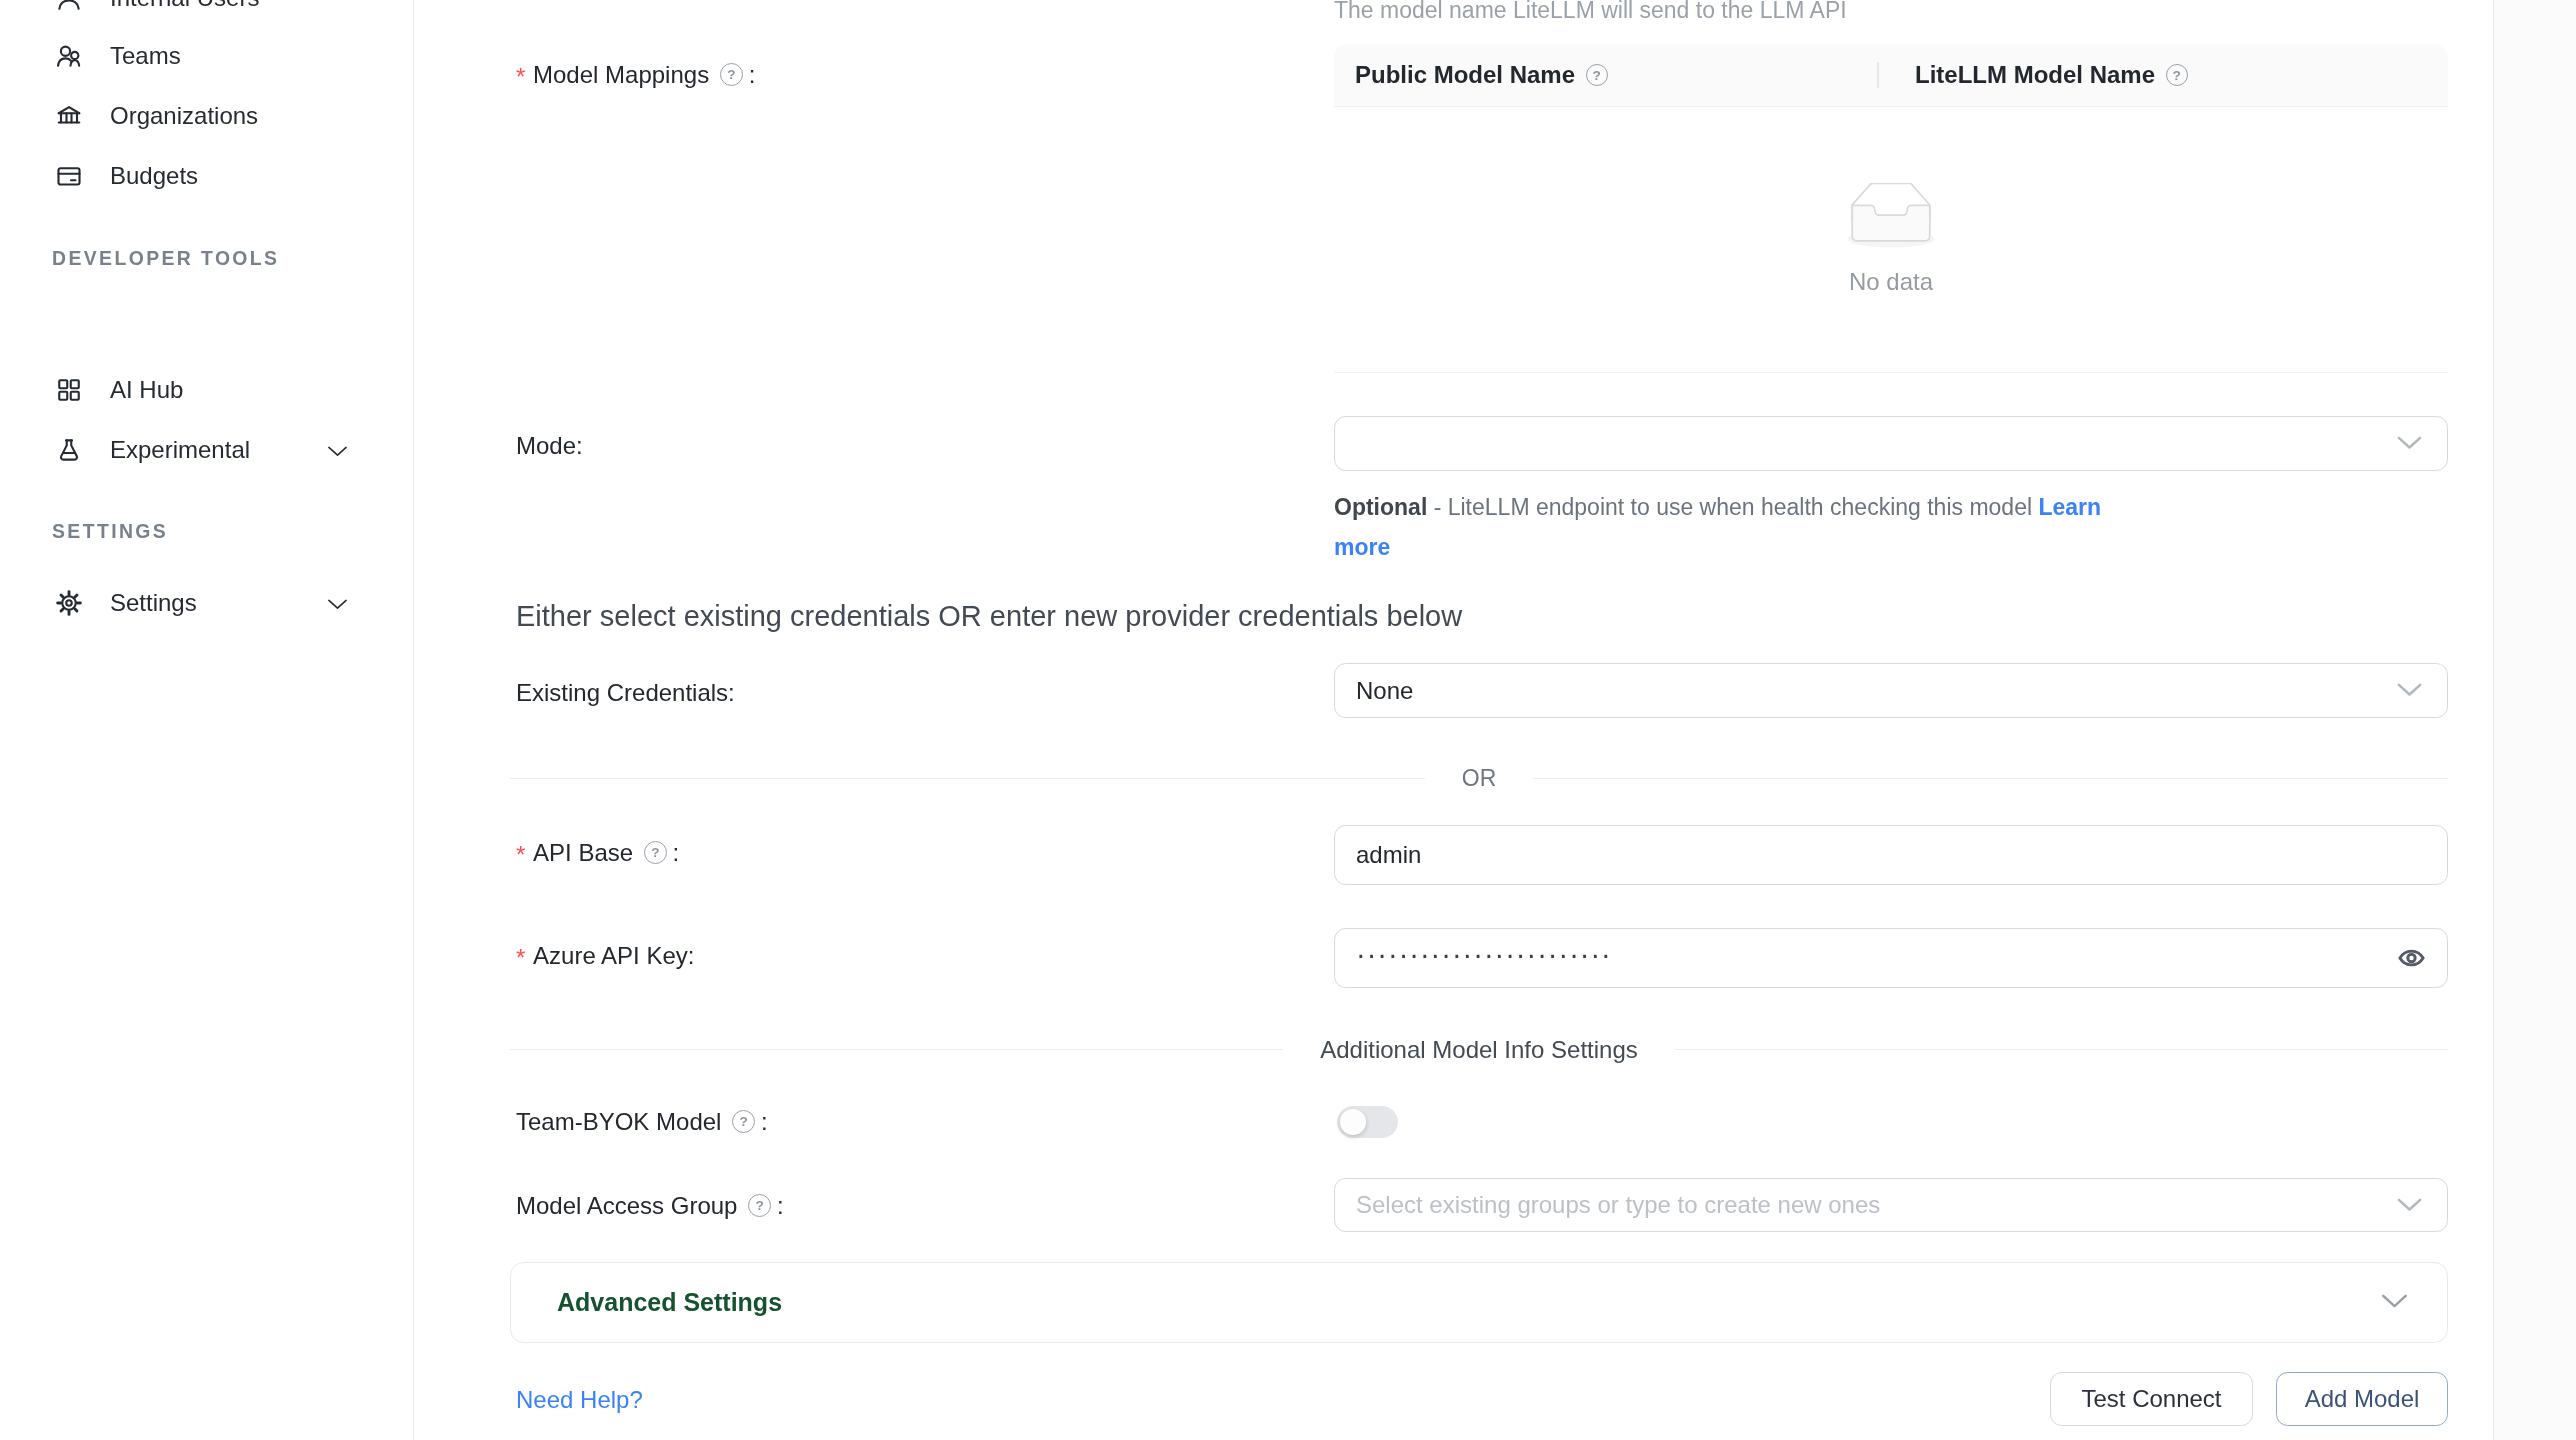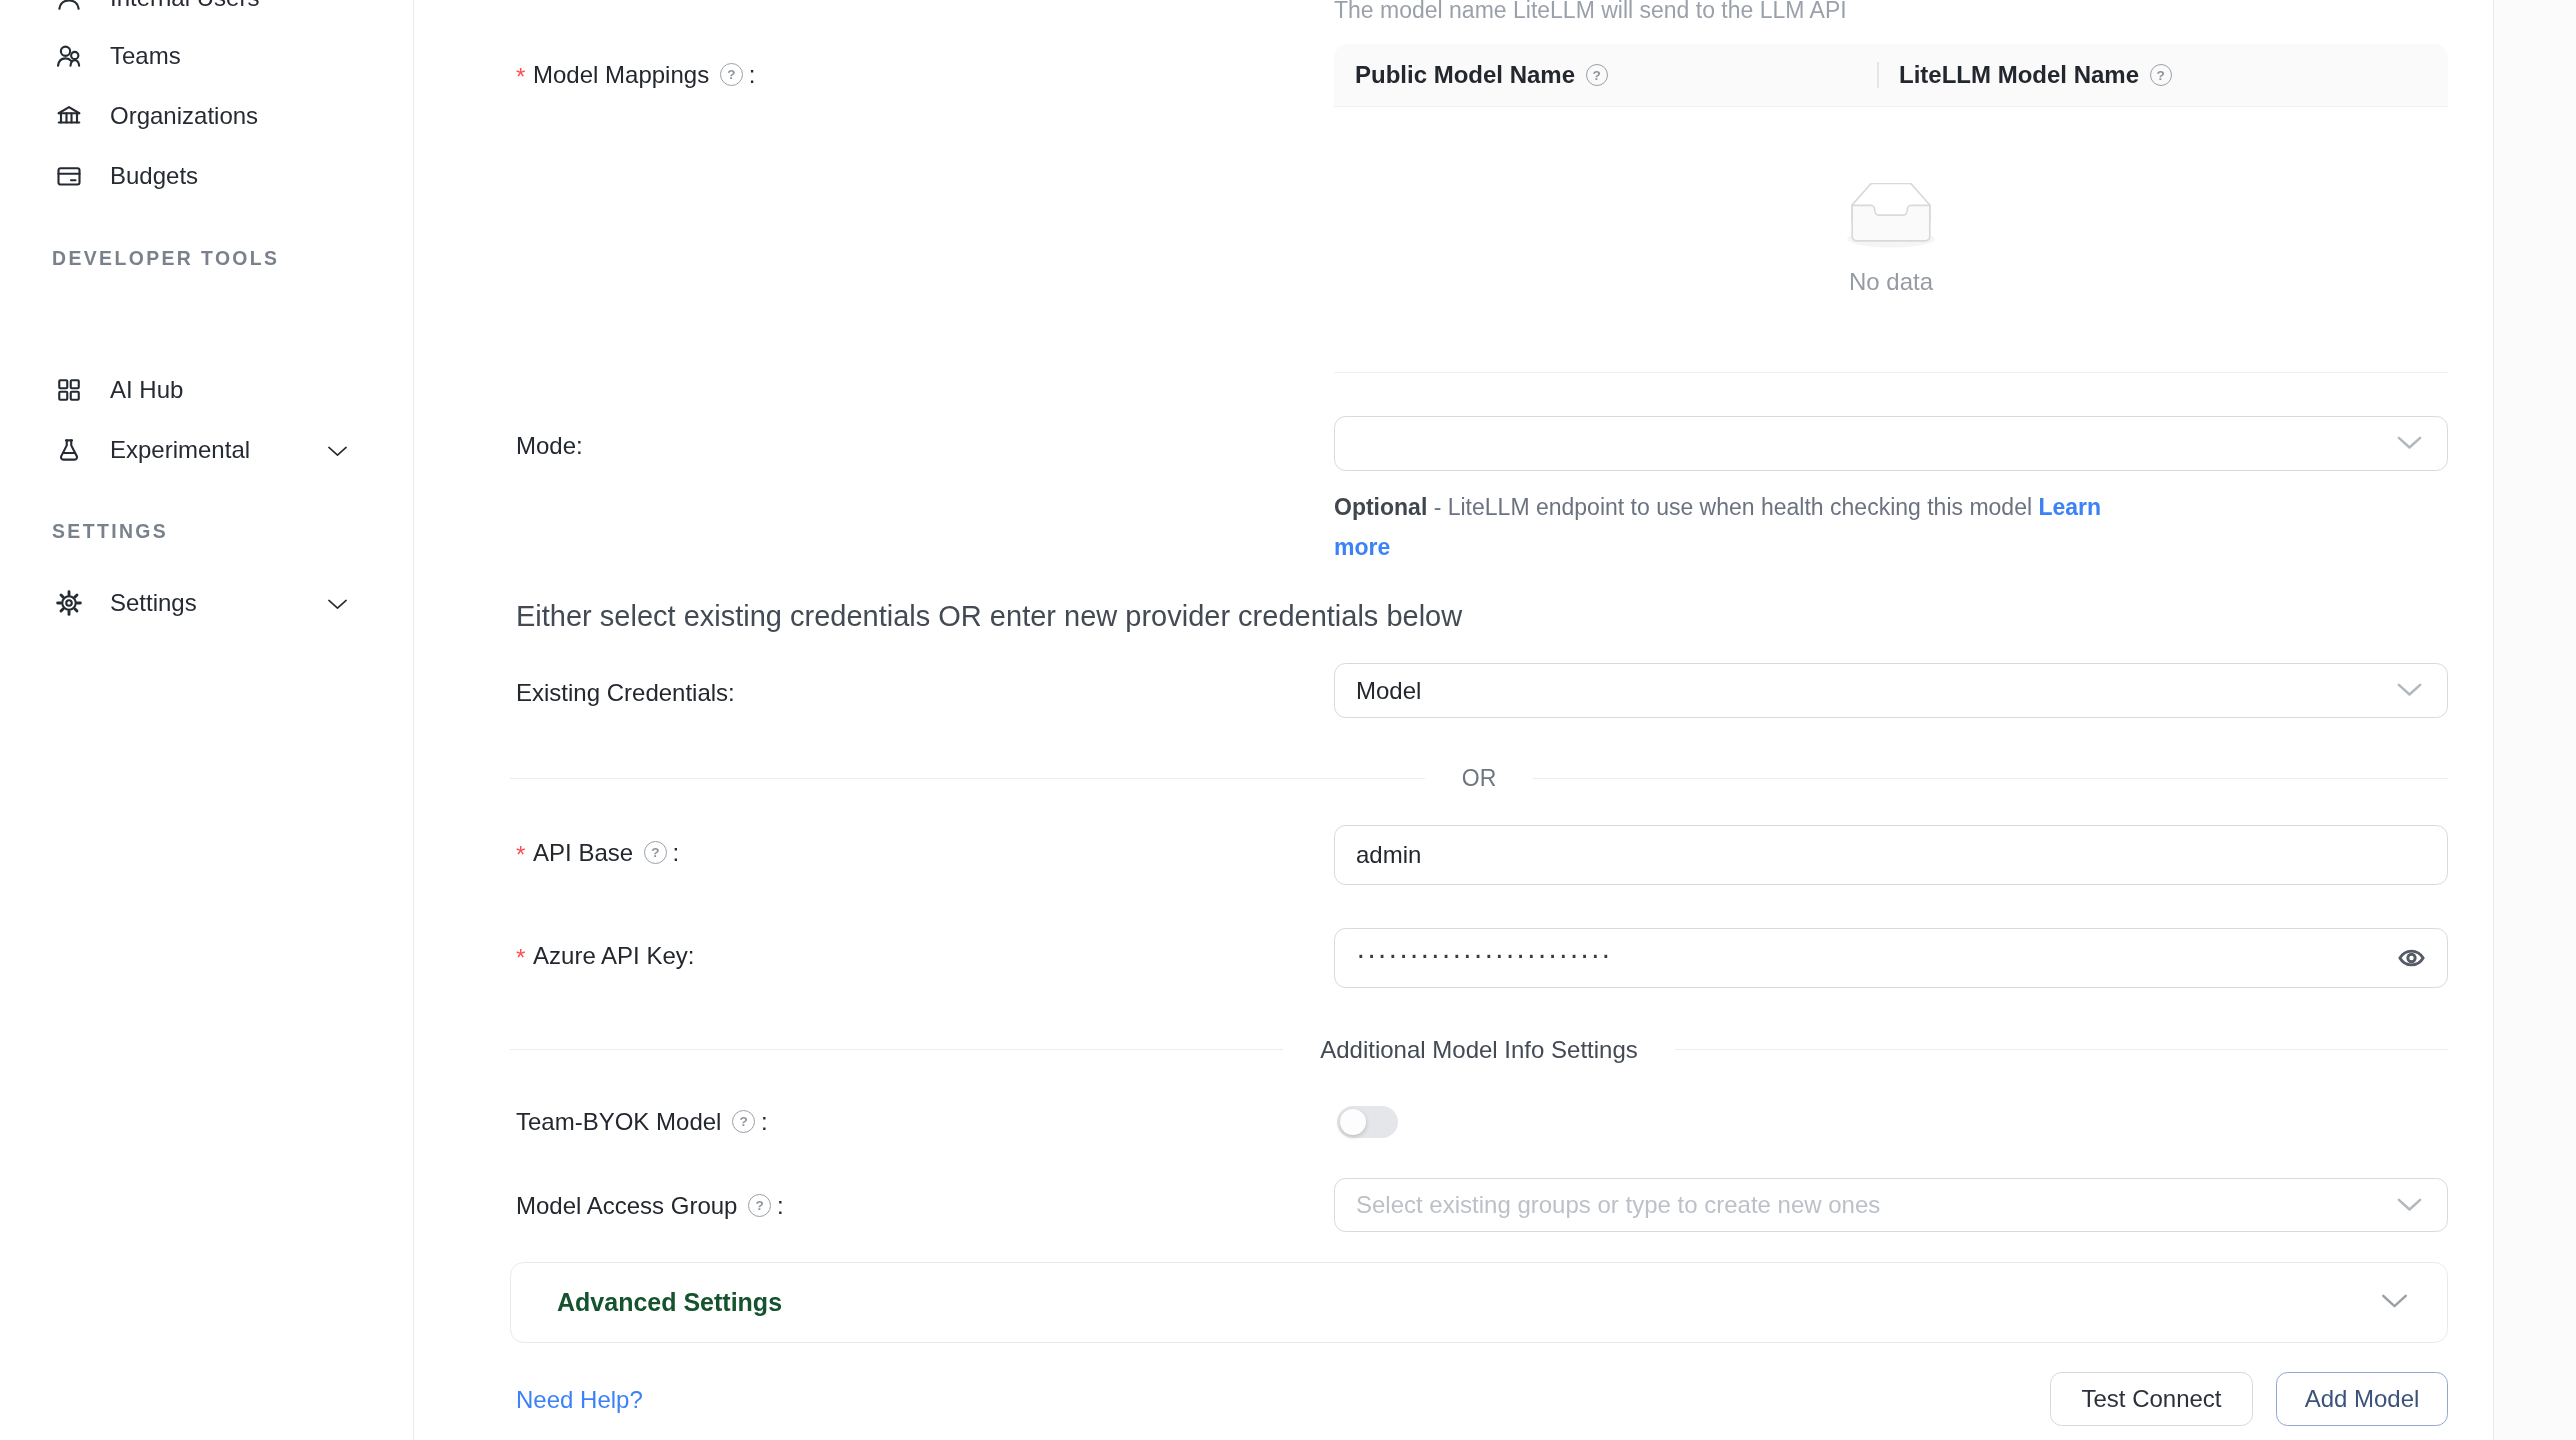--- a/index.html
+++ b/index.html
@@ -33,21 +33,21 @@
           font-size:24px;color:#23272e;cursor:pointer;}
   .tinput{height:60px;cursor:text;}
   .chev{position:absolute;right:23px;top:50%;transform:translateY(-50%);}
   .placeholder{color:#bcc1c8;}
   .dots{letter-spacing:1px;font-size:29px;color:#343b45;line-height:1;position:relative;top:-3.9px;}
   .eye{position:absolute;right:21px;top:50%;transform:translateY(-50%);cursor:pointer;display:flex;}
 
   
   .mtable{position:absolute;left:1334px;top:44px;width:1114px;}
   .thead{height:62px;background:#fafafa;border-radius:13.6px 13.6px 0 0;display:flex;align-items:stretch;
-         border-bottom:1.9px solid #f0f0f0;position:relative;}
+         border-bottom:1.9px solid #f0f0f0;position:relative;gap:16px;}
   .th{display:flex;align-items:center;padding-left:21px;font-weight:700;font-size:24px;color:#23272e;}
   .th1{width:544px;box-sizing:border-box;}
   .th2{flex:1;}
   .colsep{position:absolute;left:543px;top:18.4px;width:1.9px;height:26px;background:#e4e6e9;}
   .tbody{height:265px;border-bottom:1.9px solid #f0f0f0;display:flex;flex-direction:column;
          align-items:center;justify-content:center;background:#fff;}
   .nodata{color:#969ca3;font-size:24px;margin-top:11.6px;}
 
   
   .intro{position:absolute;left:1334px;top:-4.8px;font-size:23px;color:#9aa1ab;line-height:31px;}
@@ -241,21 +241,21 @@
       <b>Optional</b><span> - LiteLLM endpoint to use when health checking this model </span><a class="blue-link" style="font-weight:700;">Learn more</a>
     </div>
 
     <div class="note">Either select existing credentials OR enter new provider credentials below</div>
 
     <div class="label-row" style="left:516px;top:676px;">
       <span>Existing Credentials</span>
       <span>:</span>
     </div>
     <div class="select" style="top:663px;">
-      <span>Model</span>
+      <span>None</span>
       <span class="chev">
         <svg width="29" height="17.4" viewBox="0 0 30 18" fill="none" stroke="#b3b8bf" stroke-width="2.6" stroke-linecap="round" stroke-linejoin="round">
             <polyline points="4,4 15,14 26,4"></polyline>
           </svg>
       </span>
     </div>
 
     <div class="hdiv" style="top:762px;">
       <span class="ln"></span>
       <span class="tx">OR</span>

